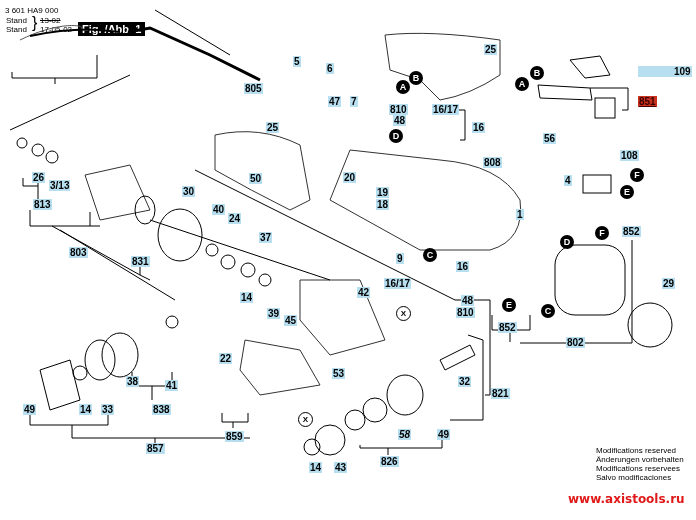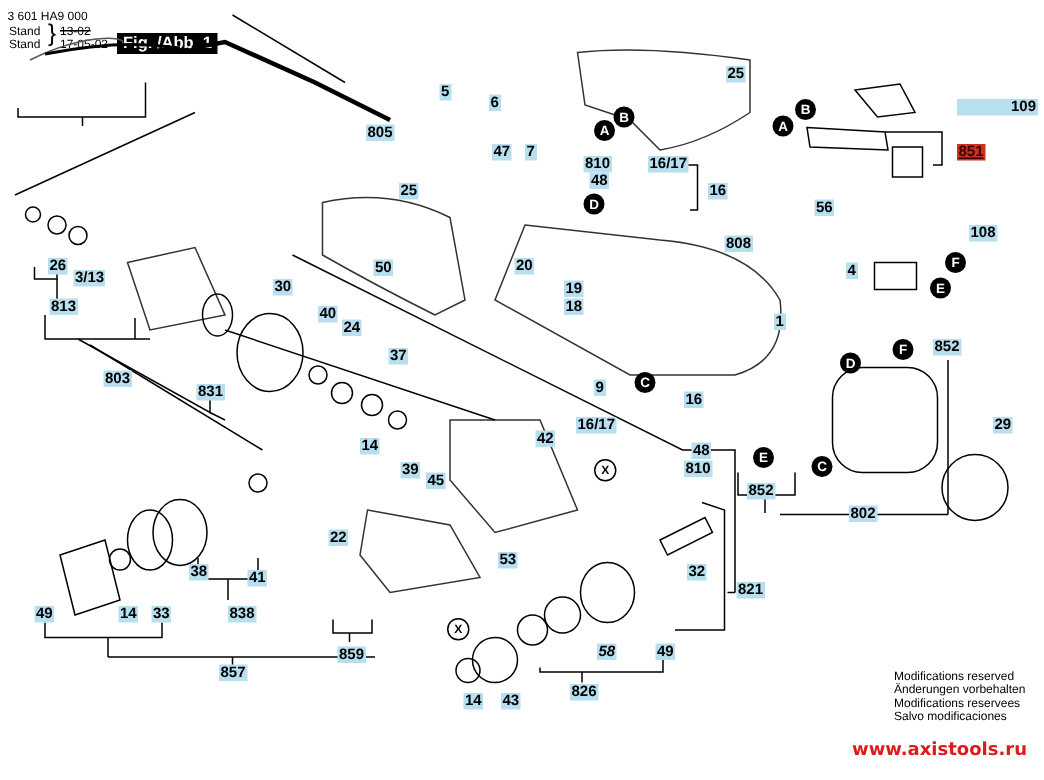--- a/index.html
+++ b/index.html
@@ -131,21 +131,21 @@
   <span class="lbl" style="left:350px;top:96px;">7</span>
   <span class="lbl" style="left:484px;top:44px;">25</span>
   <span class="lbl" style="left:266px;top:122px;">25</span>
   <span class="lbl" style="left:638px;top:66px;padding-left:36px;">109</span>
   <span class="lbl red" style="left:638px;top:96px;text-decoration:underline;">851</span>
   <span class="lbl" style="left:389px;top:104px;">810</span>
   <span class="lbl" style="left:393px;top:115px;">48</span>
   <span class="lbl" style="left:432px;top:104px;">16/17</span>
   <span class="lbl" style="left:472px;top:122px;">16</span>
   <span class="lbl" style="left:543px;top:133px;">56</span>
-  <span class="lbl" style="left:646px;top:150px;">108</span>
+  <span class="lbl" style="left:620px;top:150px;">108</span>
   <span class="lbl" style="left:483px;top:157px;">808</span>
   <span class="lbl" style="left:564px;top:175px;">4</span>
   <span class="lbl" style="left:516px;top:209px;">1</span>
 
   <span class="lbl" style="left:32px;top:172px;">26</span>
   <span class="lbl" style="left:49px;top:180px;">3/13</span>
   <span class="lbl" style="left:33px;top:199px;">813</span>
   <span class="lbl" style="left:69px;top:247px;">803</span>
   <span class="lbl" style="left:131px;top:256px;">831</span>
   <span class="lbl" style="left:182px;top:186px;">30</span>

